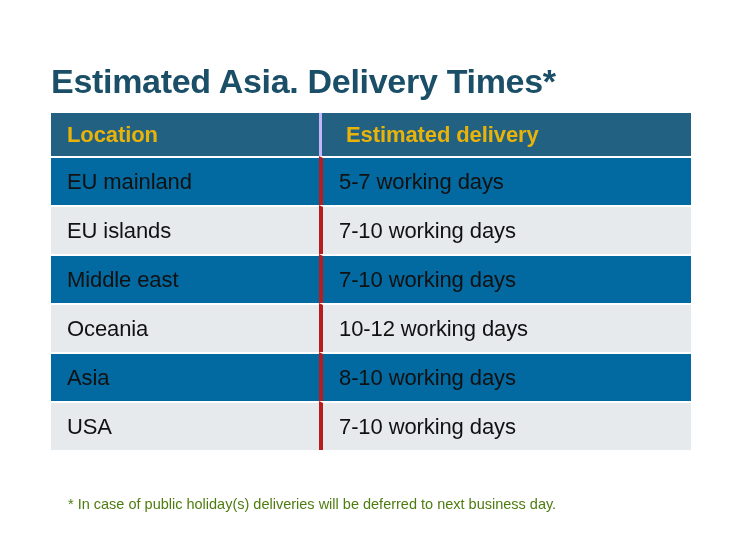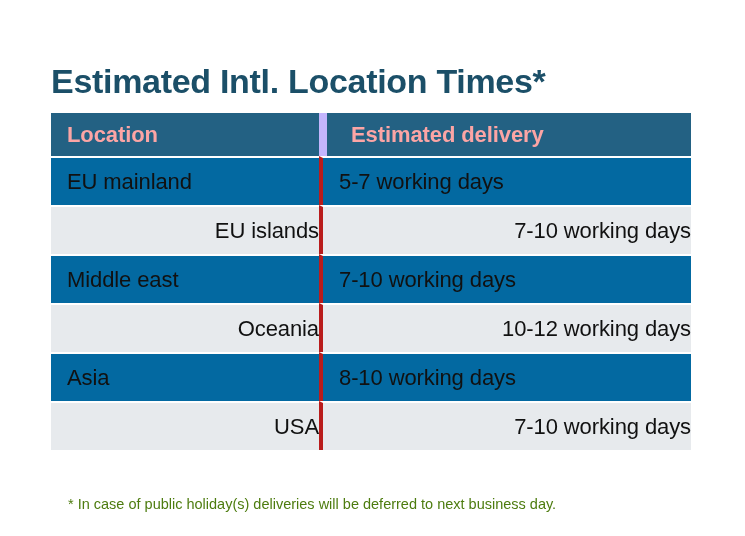--- a/index.html
+++ b/index.html
@@ -58,65 +58,65 @@
     text-align: left;
     vertical-align: middle;
     white-space: nowrap;
     overflow: hidden;
   }
 
   
   .table-head th {
     height: 43px;
     background: #236183;
-    color: #fca5a5;
+    color: #eab308;
     font-size: 22px;
     font-weight: 700;
     letter-spacing: -0.1px;
   }
   .table-head th.col-sep {
-    border-left: 8px solid #c4b5fd;
+    border-left: 3px solid #c4b5fd;
     padding-left: 24px;
   }
 
   
   .table-body td {
     height: 47px;
     font-size: 22px;
     font-weight: 400;
     color: #111111;
     letter-spacing: -0.1px;
     border-top: 2px solid #ffffff;
   }
   .table-body td.col-sep {
     border-left: 4px solid #b91c1c;
   }
 
   .table-body tr.row-shade td { background: #0369a1; }
-  .table-body tr.row-plain td { background: #e7eaed; text-align: right; }
+  .table-body tr.row-plain td { background: #e7eaed; }
 
   
   .footnote {
     position: absolute;
     left: 68px;
     top: 479px;
     font-size: 14.5px;
     line-height: 20px;
     font-weight: 400;
     color: #4d7c0f;
     letter-spacing: 0px;
     white-space: nowrap;
   }
 </style>
 </head>
 <body>
 
 <div class="page">
 
-  <h1 class="page-title">Estimated Intl. Location Times*</h1>
+  <h1 class="page-title">Estimated Asia. Delivery Times*</h1>
 
   <table class="delivery-table">
     <colgroup>
       <col class="col-location">
       <col class="col-delivery">
     </colgroup>
     <thead class="table-head">
       <tr>
         <th>Location</th>
         <th class="col-sep">Estimated delivery</th>

